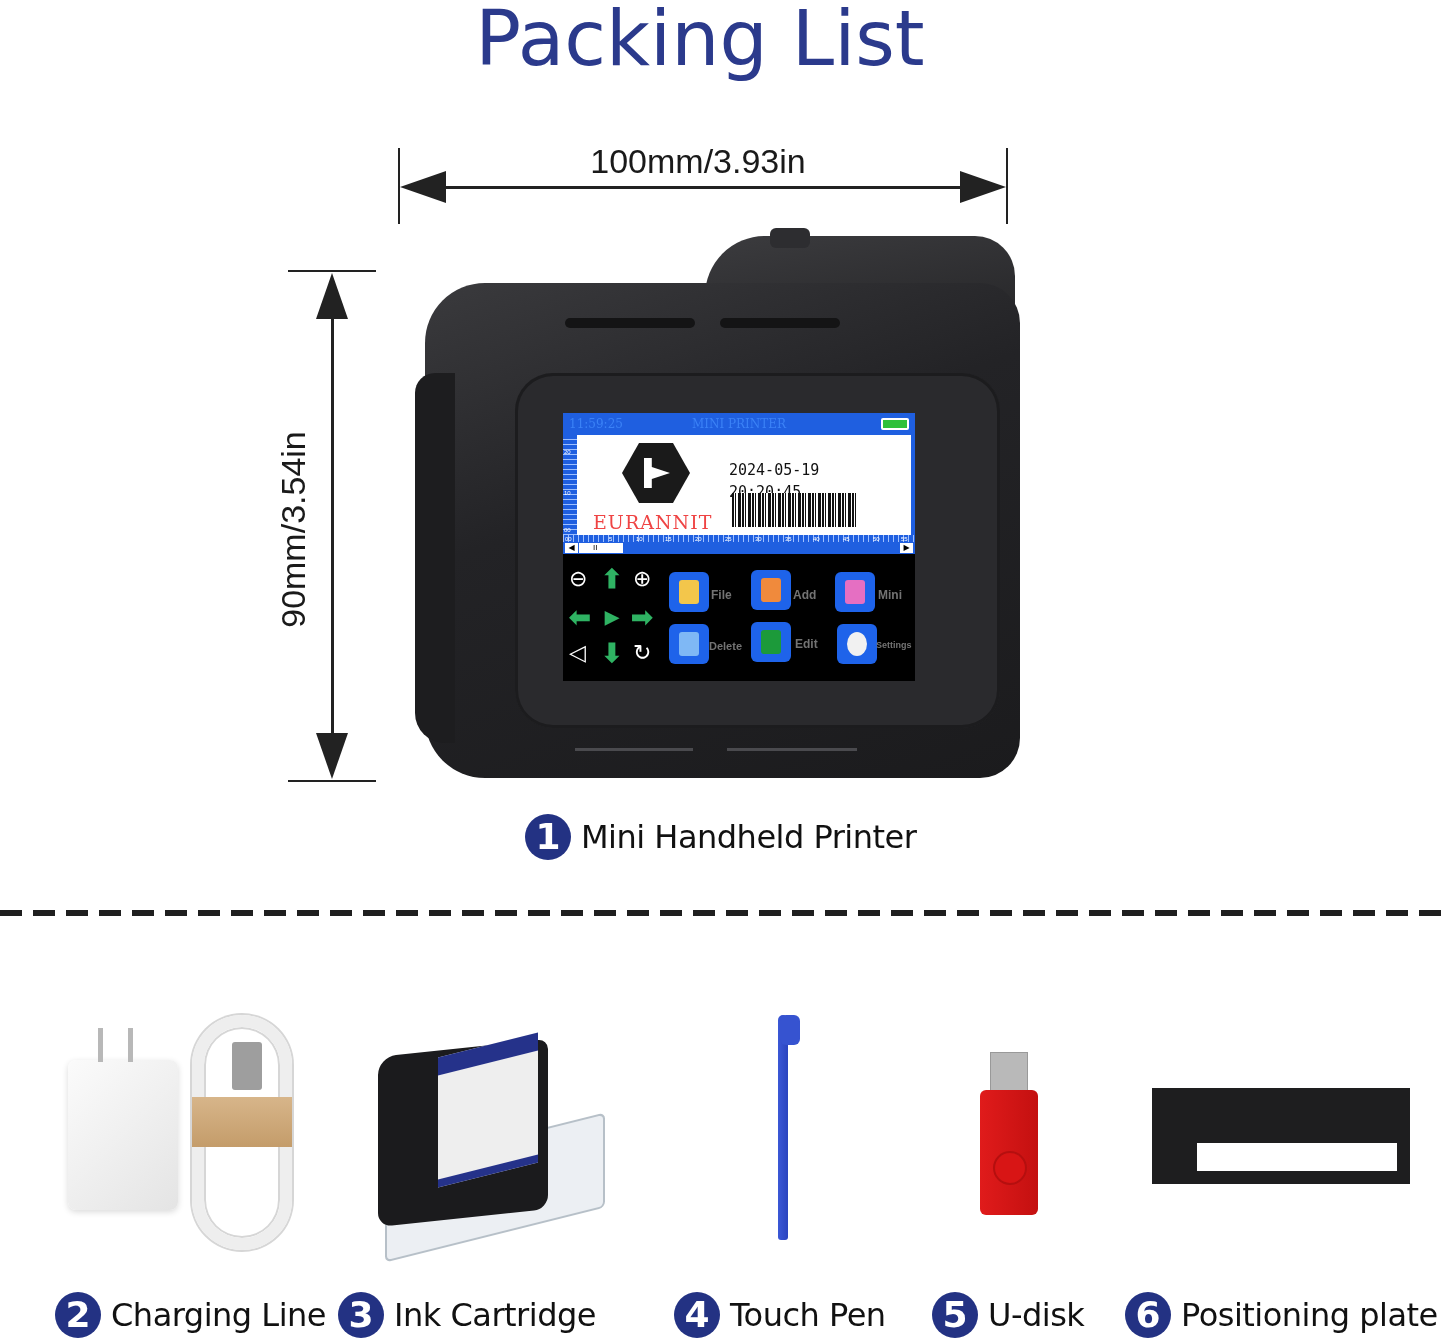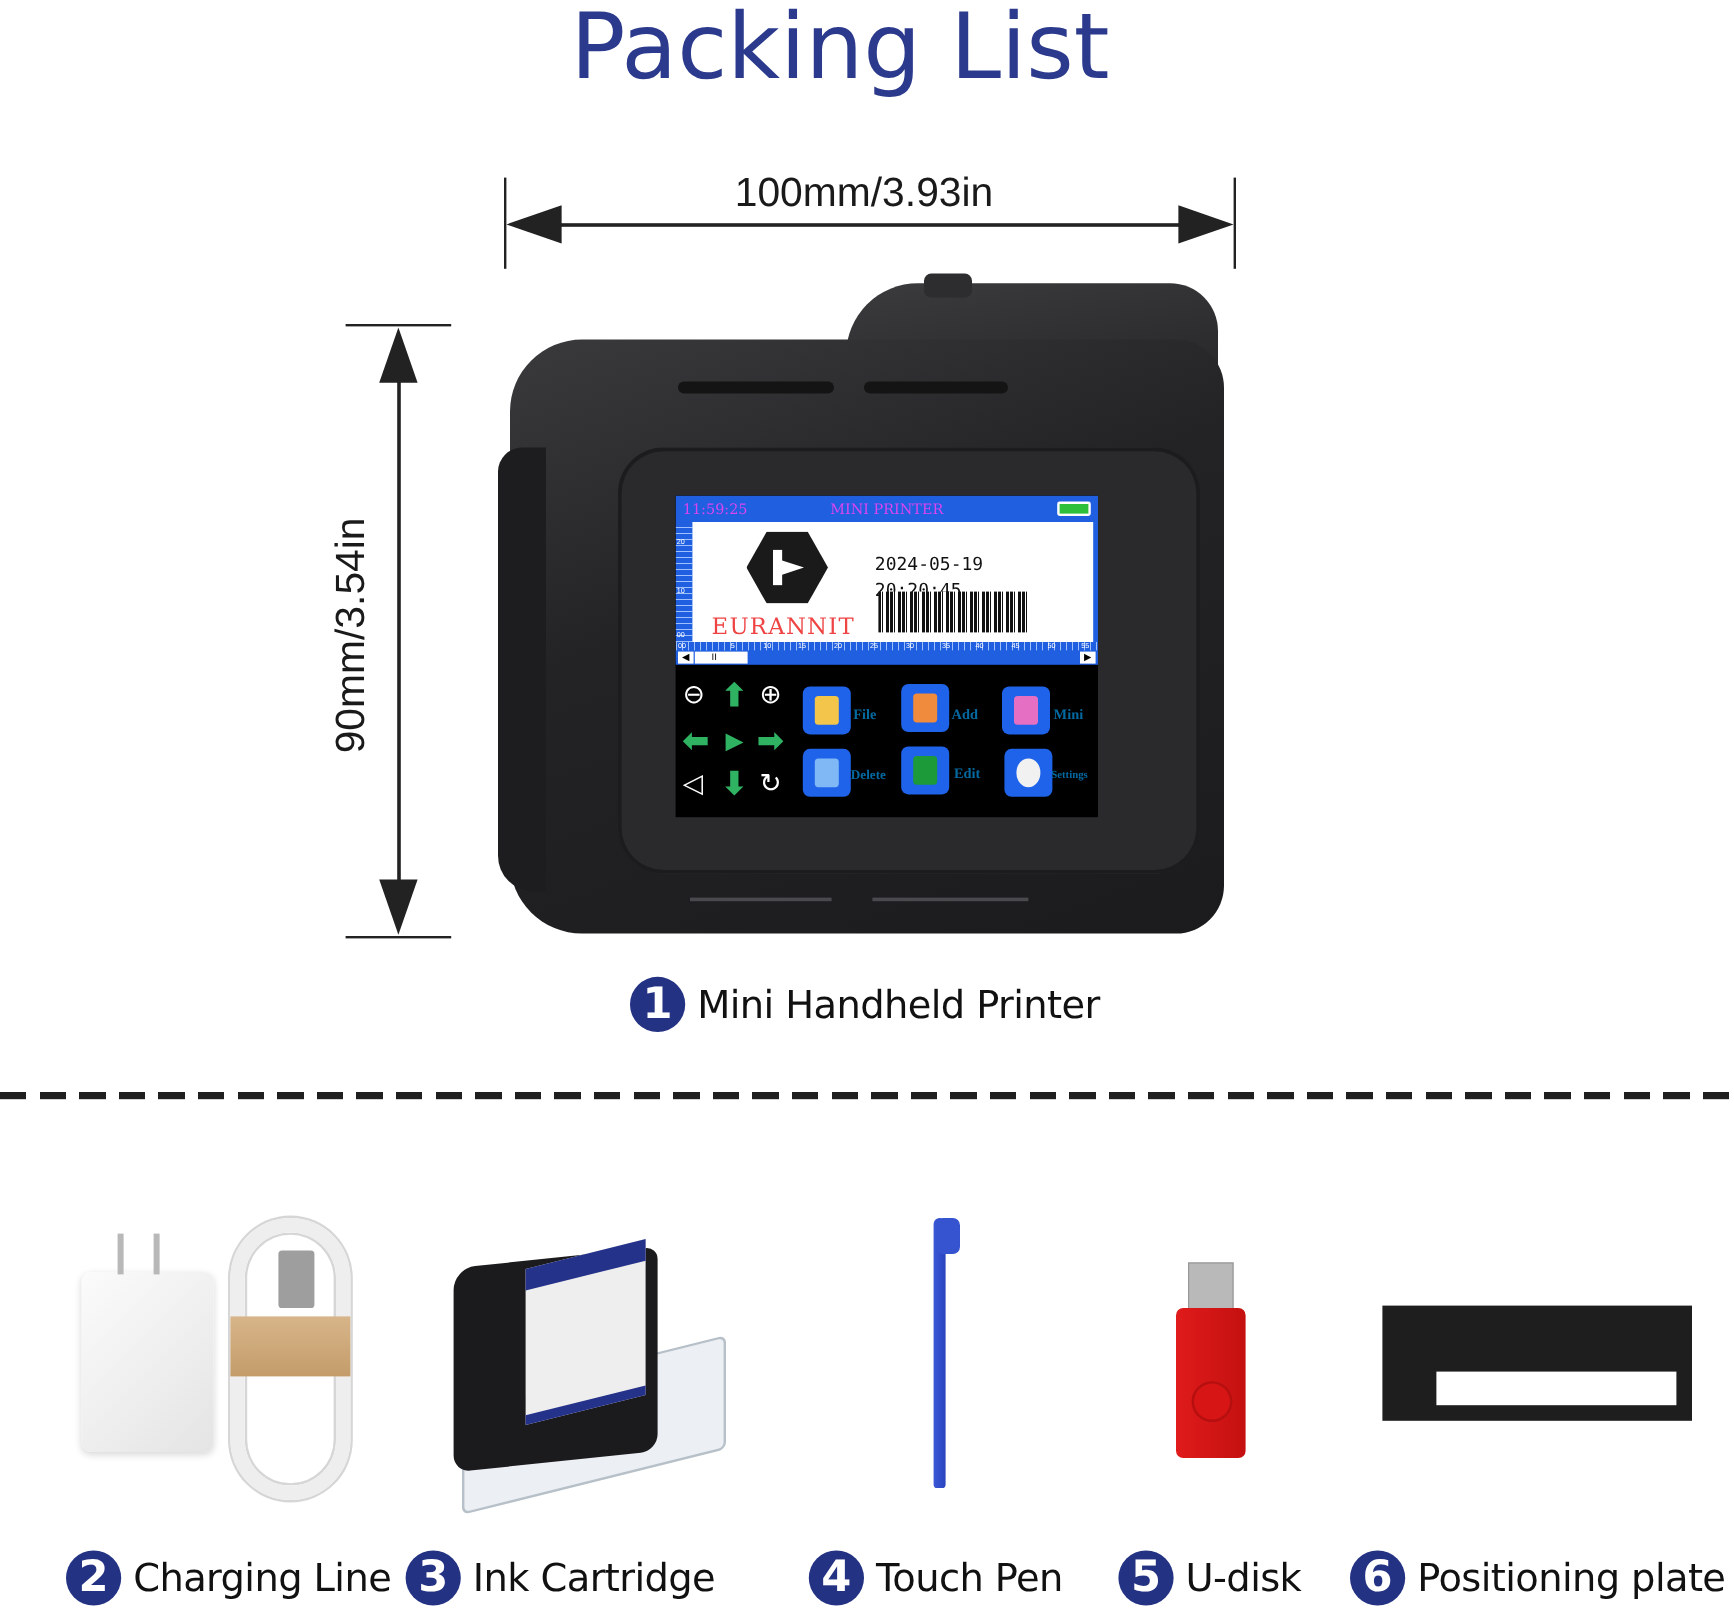--- a/index.html
+++ b/index.html
@@ -2,21 +2,21 @@
 <html><head>
 <meta charset="utf-8">
 <style>
   * { box-sizing: border-box; margin: 0; padding: 0; }
   html, body { width: 1445px; height: 1341px; background: #ffffff; overflow: hidden; }
   body { position: relative; font-family: "Liberation Sans", sans-serif; color: #111; }
 
   .title { position: absolute; left: 0; top: -6px; width: 1400px; text-align: center;
     font-size: 76px; color: #2b3a8c; font-family: "DejaVu Sans", sans-serif; font-weight: normal; letter-spacing: 0px; }
 
-  .dim-h { position: absolute; left: 420px; top: 148px; width: 610px; height: 76px; }
+  .dim-h { position: absolute; left: 398px; top: 148px; width: 610px; height: 76px; }
   .dim-h .tick { position: absolute; top: 0; width: 2px; height: 76px; background: #222; }
   .dim-h .line { position: absolute; top: 38px; left: 40px; width: 530px; height: 3px; background: #222; }
   .dim-h .arrow-l { position: absolute; left: 2px; top: 23px; width: 0; height: 0;
     border-top: 16px solid transparent; border-bottom: 16px solid transparent; border-right: 46px solid #222; }
   .dim-h .arrow-r { position: absolute; right: 2px; top: 23px; width: 0; height: 0;
     border-top: 16px solid transparent; border-bottom: 16px solid transparent; border-left: 46px solid #222; }
   .dim-h .label { position: absolute; top: -6px; left: 0; width: 600px; text-align: center; font-size: 34px; color: #1a1a1a; }
 
   .dim-v { position: absolute; left: 288px; top: 270px; width: 90px; height: 512px; }
   .dim-v .tick { position: absolute; left: 0; width: 88px; height: 2px; background: #222; }
@@ -37,21 +37,21 @@
   .printer .knob { position: absolute; left: 355px; top: 0; width: 40px; height: 20px; background: #2d2d30; border-radius: 6px; }
   .printer .side-grip { position: absolute; left: 0; top: 145px; width: 40px; height: 370px; background: #1d1d1f; border-radius: 20px 0 0 30px; }
   .printer .vent { position: absolute; top: 90px; height: 10px; background: #141415; border-radius: 5px; }
   .printer .bottom-vent { position: absolute; top: 520px; height: 3px; background: #4a4a4e; }
   .printer .bezel { position: absolute; left: 100px; top: 145px; width: 485px; height: 355px;
     background: #2a2a2d; border-radius: 38px; box-shadow: inset 0 0 0 3px #1c1c1e; }
 
   .screen { position: absolute; left: 148px; top: 185px; width: 352px; height: 268px; background: #000; overflow: hidden; }
   .scr-top { position: absolute; left: 0; top: 0; width: 352px; height: 140px; background: #1f5fe0; }
   .scr-status { position: absolute; left: 0; top: 0; width: 352px; height: 22px; font-family: "DejaVu Serif", serif;
-    font-size: 12px; color: #d946ef; }
+    font-size: 12px; color: #3b82f6; }
   .scr-status .time { position: absolute; left: 6px; top: 4px; }
   .scr-status .name { position: absolute; left: 0; width: 352px; top: 4px; text-align: center; }
   .scr-status .battery { position: absolute; right: 6px; top: 5px; width: 28px; height: 12px; background: #fff; border-radius: 2px; padding: 2px; }
   .scr-status .battery i { display: block; width: 100%; height: 100%; background: #2ec03a; }
   .scr-vruler { position: absolute; left: 0; top: 22px; width: 14px; height: 100px; background:
     repeating-linear-gradient(0deg, #9fc0ff 0 1px, transparent 1px 5px); }
   .scr-vruler span { position: absolute; left: 1px; font-size: 6px; color: #fff; }
   .scr-canvas { position: absolute; left: 14px; top: 22px; width: 334px; height: 100px; background: #fff; }
   .logo-hex { position: absolute; left: 45px; top: 8px; width: 68px; height: 60px; background: #1a1a1a;
     clip-path: polygon(25% 0, 75% 0, 100% 50%, 75% 100%, 25% 100%, 0 50%); }
@@ -67,21 +67,21 @@
   .scr-scroll { position: absolute; left: 0; top: 129px; width: 352px; height: 12px; background: #1f5fe0; }
   .scr-scroll .btn { position: absolute; top: 1px; width: 13px; height: 10px; background: #fff; font-size: 8px; line-height: 10px; text-align: center; color: #000; }
   .scr-scroll .thumb { position: absolute; left: 16px; top: 1px; width: 44px; height: 10px; background: #fff; font-size: 8px; line-height: 10px; padding-left: 14px; color: #000; }
 
   .scr-controls { position: absolute; left: 0; top: 141px; width: 352px; height: 127px; }
   .nav-grid { position: absolute; left: 6px; top: 12px; width: 96px; height: 105px; }
   .nav-grid .g { position: absolute; color: #2fb363; font-size: 26px; line-height: 26px; font-weight: bold; }
   .nav-grid .w { position: absolute; color: #fff; font-size: 22px; line-height: 22px; }
   .tile { position: absolute; width: 40px; height: 40px; background: #1e63ea; border-radius: 6px; }
   .tile i { position: absolute; left: 10px; top: 8px; width: 20px; height: 24px; border-radius: 3px; display: block; }
-  .tile-label { position: absolute; font-family: Liberation Serif, serif; font-size: 12px; color: #0369a1; font-weight: bold; }
+  .tile-label { position: absolute; font-family: Liberation Sans, sans-serif; font-size: 12px; color: #737373; font-weight: bold; }
 
   .badge { display: inline-block; width: 46px; height: 46px; border-radius: 50%; background: #233283; color: #fff;
     font-size: 36px; line-height: 46px; text-align: center; vertical-align: middle; font-family: "DejaVu Sans", sans-serif; font-weight: bold; }
   .caption { position: absolute; font-size: 32px; color: #111; white-space: nowrap; font-family: "DejaVu Sans", sans-serif; }
   .caption .txt { vertical-align: middle; margin-left: 10px; letter-spacing: -0.5px; }
 
   .divider { position: absolute; left: 0; top: 910px; width: 1445px; height: 6px;
     background: repeating-linear-gradient(90deg, #1f1f1f 0 22px, transparent 22px 33px); }
 
   

